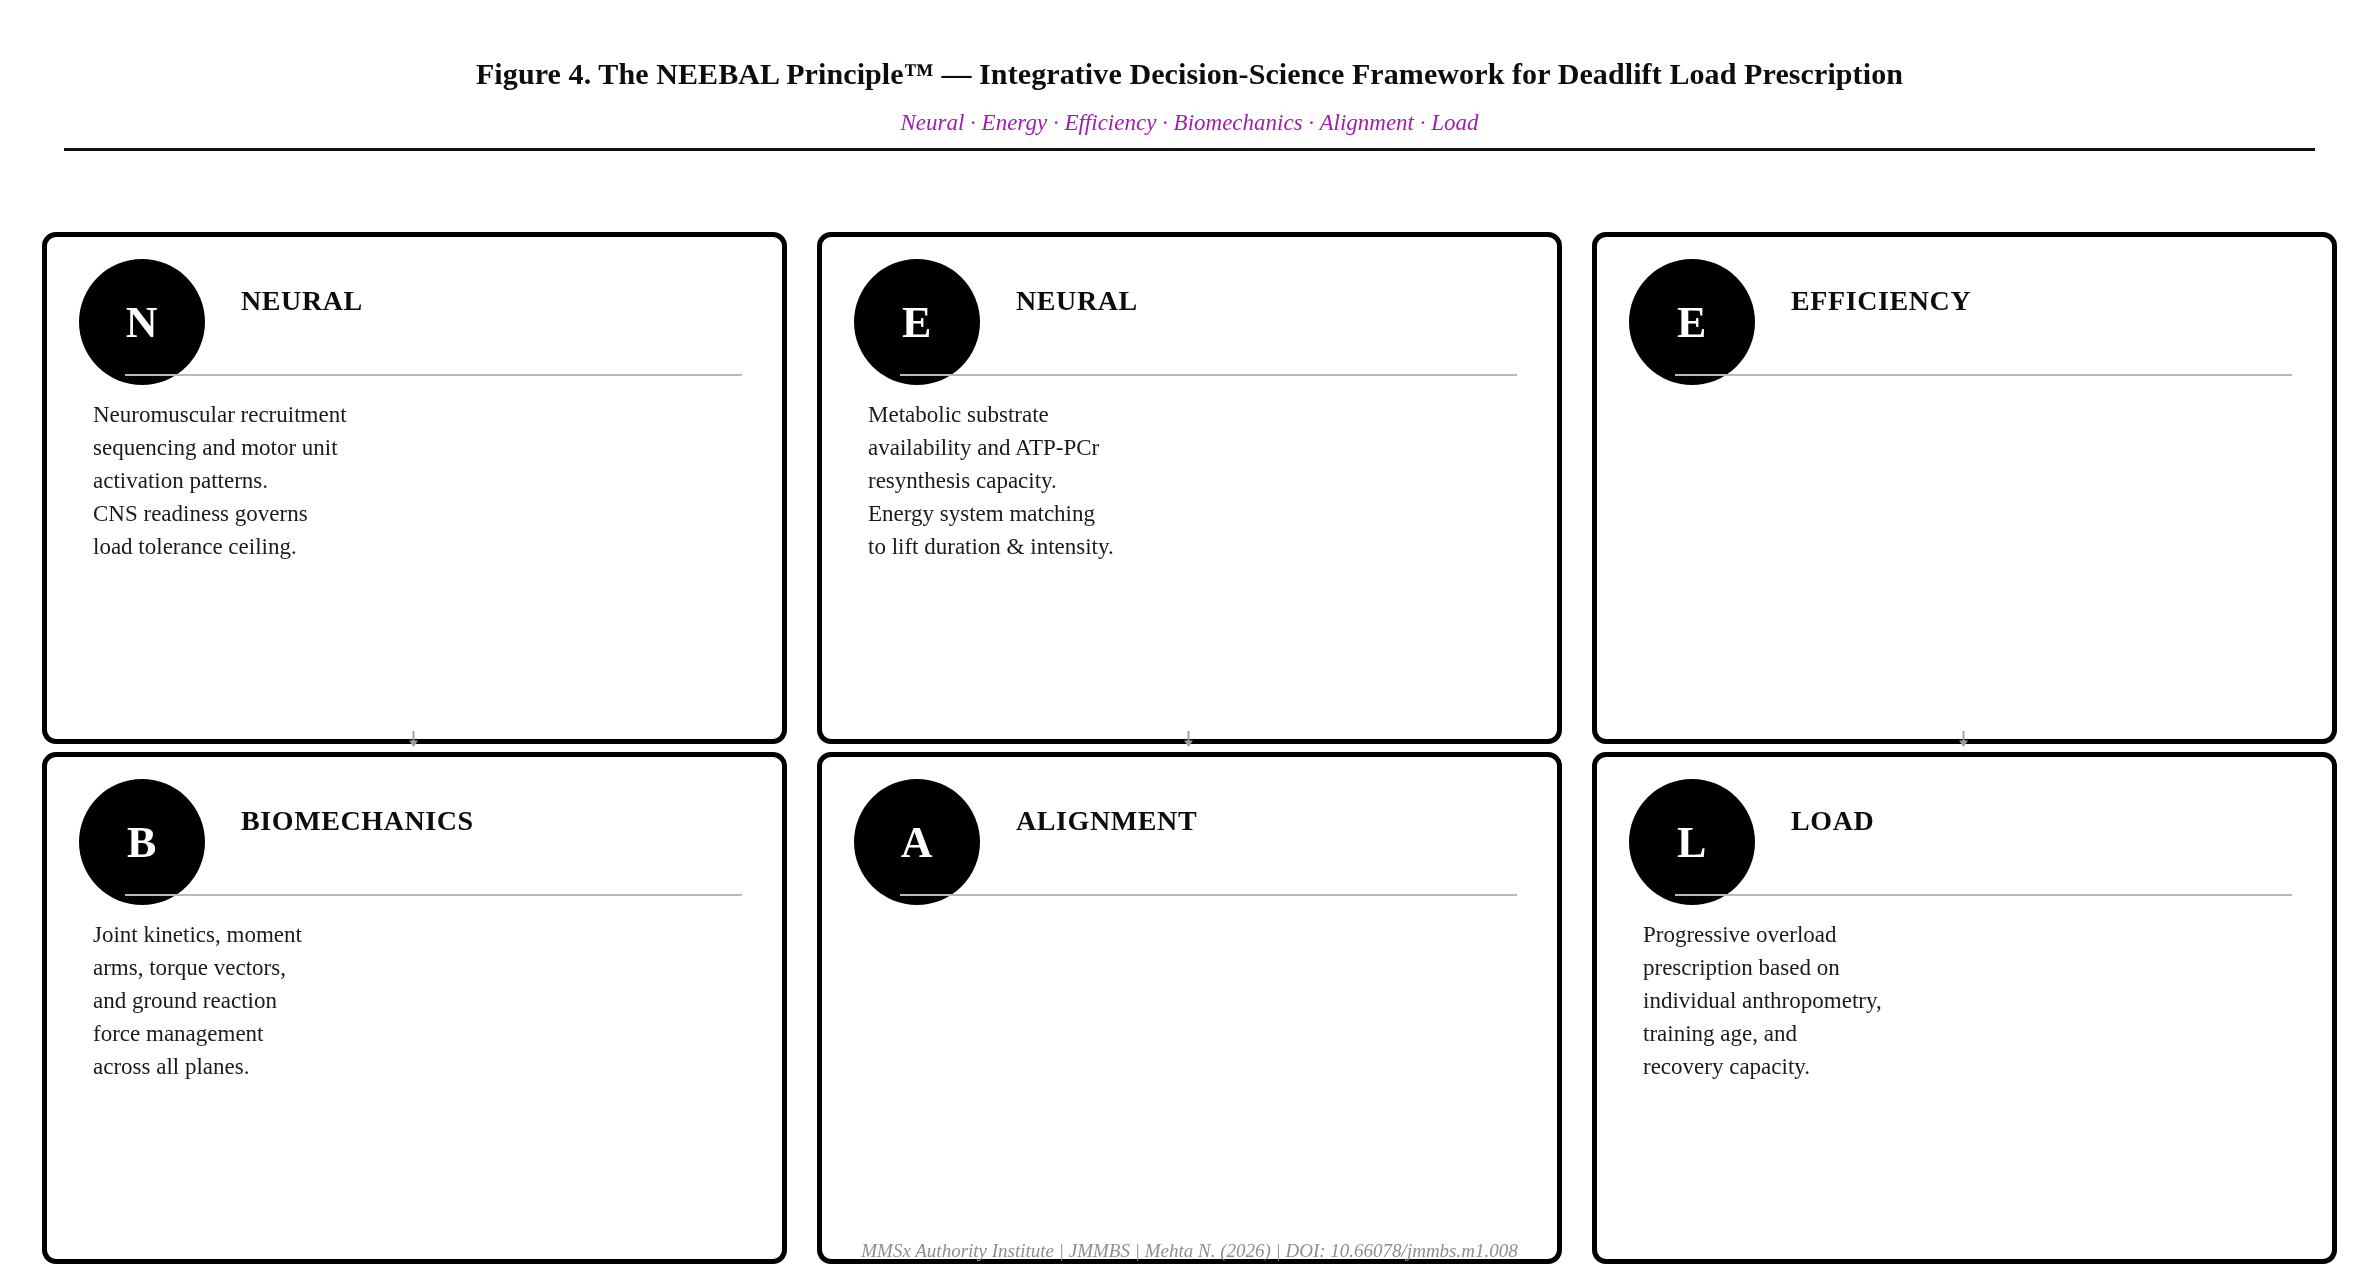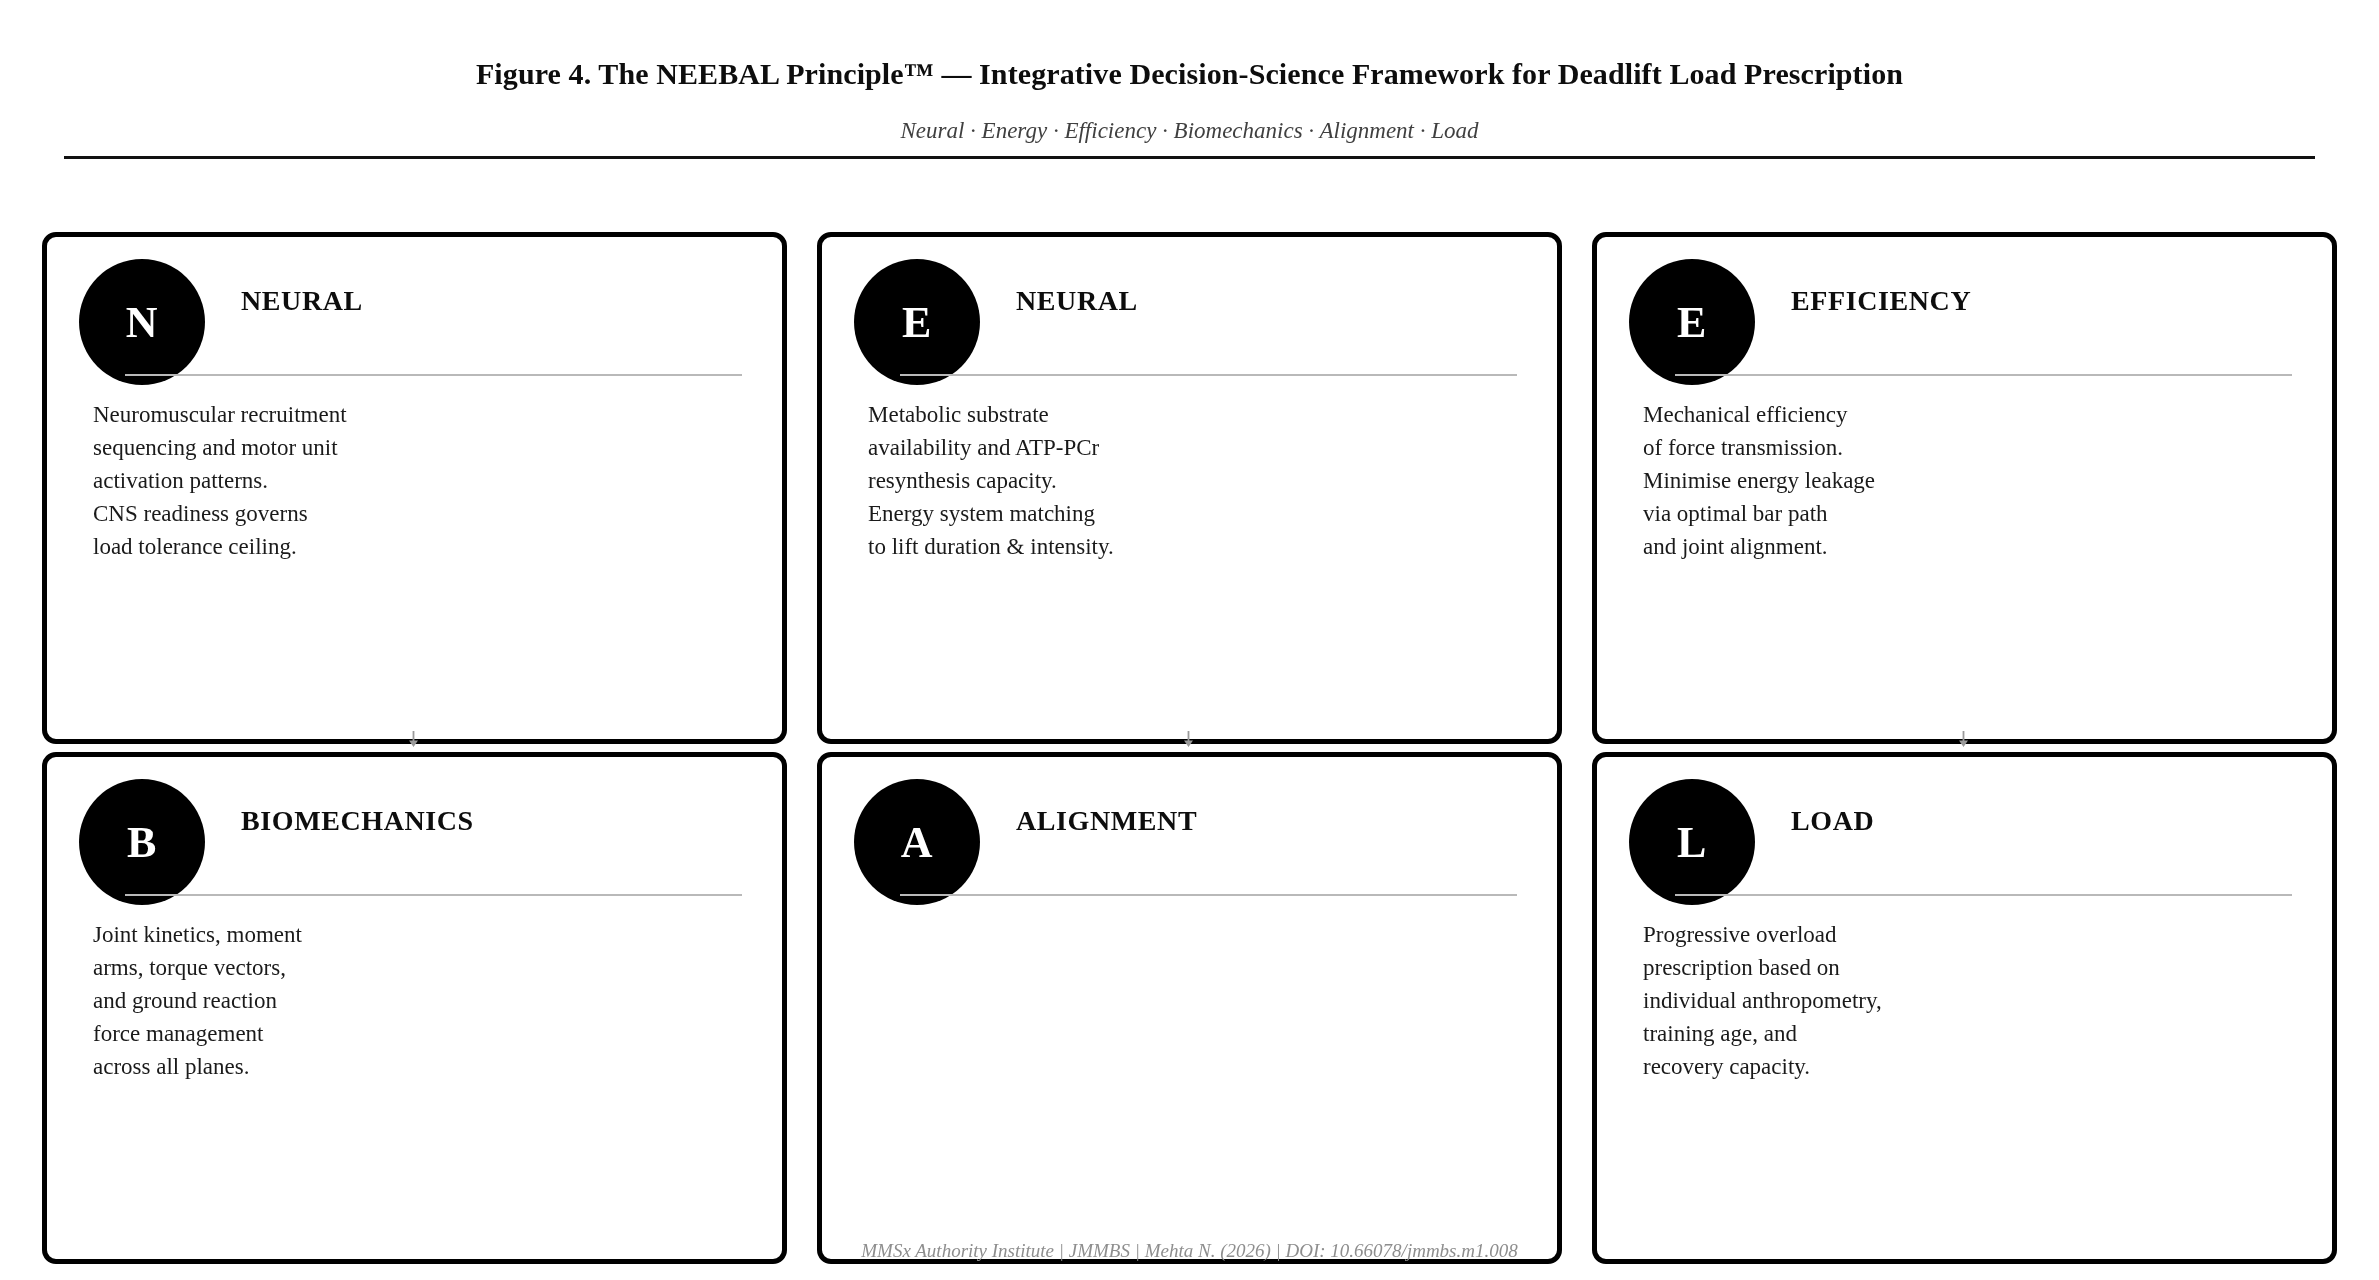--- a/index.html
+++ b/index.html
@@ -29,25 +29,25 @@
   }
   .fig-title {
     font-family: "Liberation Serif", serif;
     font-weight: bold;
     font-size: 30px;
     letter-spacing: 0.1px;
     color: #0d0d0d;
     line-height: 1.2;
   }
   .fig-subtitle {
-    margin-top: 26px;
+    margin-top: 18px;
     font-family: "Liberation Serif", serif;
     font-style: italic;
     font-size: 23px;
-    color: #404040;
+    color: #a21caf;
   }
   .rule {
     margin: 12px 64px 0 64px;
     height: 3px;
     background: #111111;
   }
 
   
   .grid {
     position: absolute;
@@ -183,25 +183,20 @@
 Energy system matching
 to lift duration &amp; intensity.</div>
     </div>
 
     <div class="card">
       <div class="card-head">
         <div class="badge">E</div>
         <div class="card-title">EFFICIENCY</div>
         <div class="head-rule"></div>
       </div>
-      <div class="card-body">Mechanical efficiency
-of force transmission.
-Minimise energy leakage
-via optimal bar path
-and joint alignment.</div>
     </div>
 
     <div class="card">
       <div class="card-head">
         <div class="badge">B</div>
         <div class="card-title">BIOMECHANICS</div>
         <div class="head-rule"></div>
       </div>
       <div class="card-body">Joint kinetics, moment
 arms, torque vectors,

